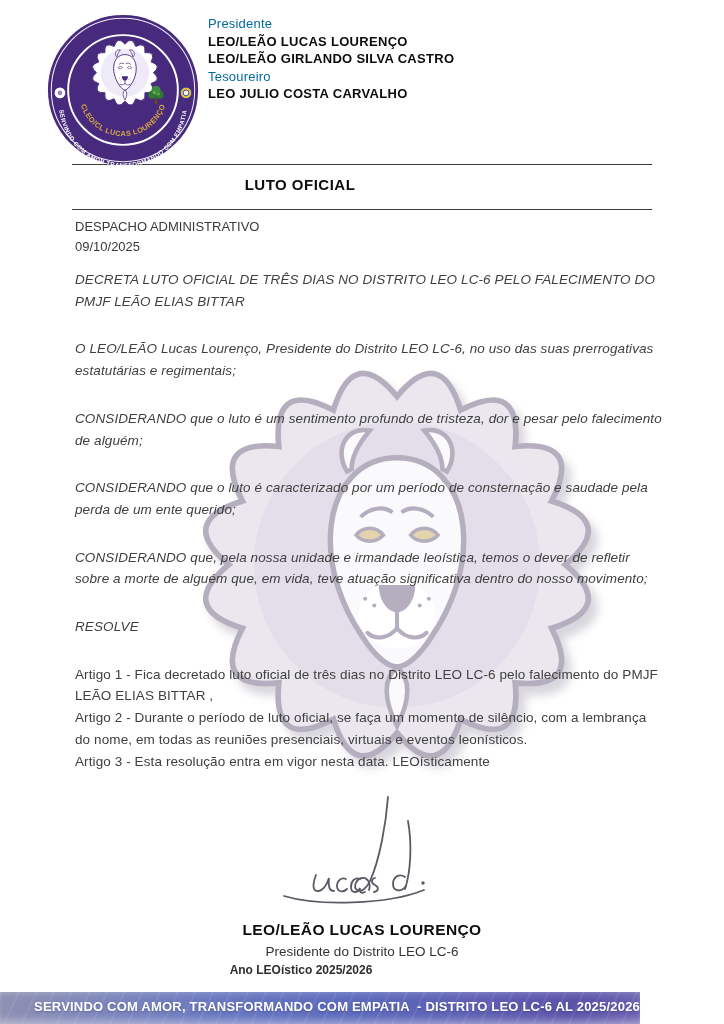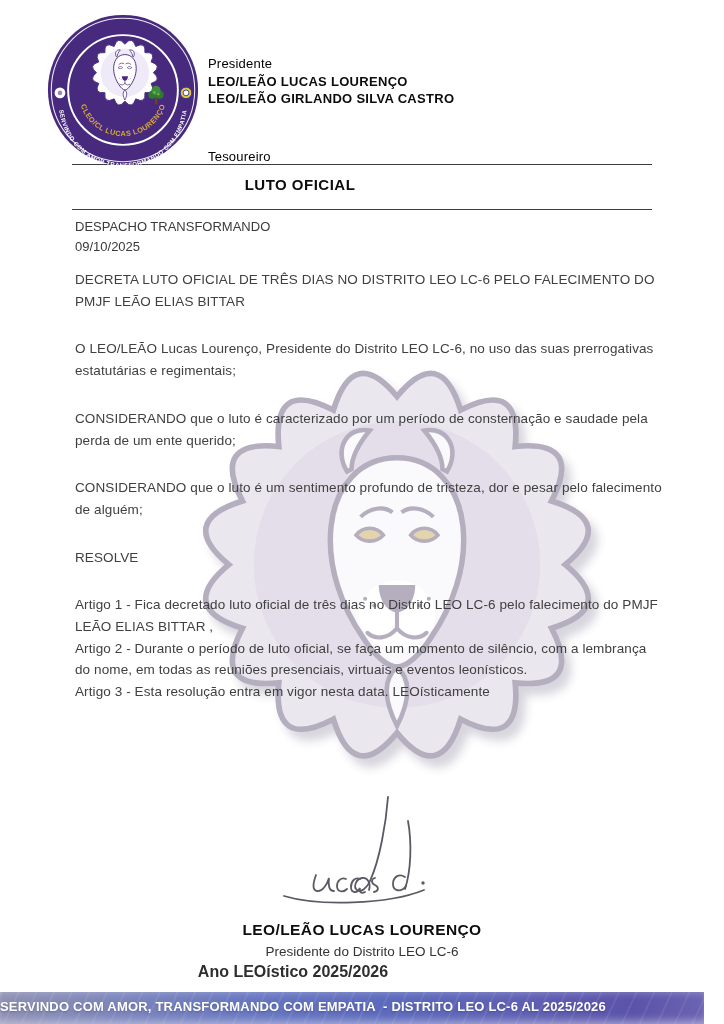--- a/index.html
+++ b/index.html
@@ -17,57 +17,57 @@
     filter: drop-shadow(7px 9px 5px rgba(45,35,75,.45));
   }
   .wm-lion { --mane:#cfc7db; --mane2:#beb3cd; --face:#f4f1f7; --muzzle:#ffffff;
              --line:#4e4168; --eye:#c19a3f; }
   .logo-lion { --mane:#ffffff; --mane2:#efeaf7; --face:#ffffff; --muzzle:#ffffff;
              --line:#472a7e; --eye:#ffffff; }
 
   
   #badge { position:absolute; left:46px; top:13px; width:154px; height:154px; z-index:2; }
   #officers { position:absolute; left:208px; top:15px; z-index:2; }
-  .officer-role { font-size:13px; color:#000000; line-height:17.6px; letter-spacing:.2px;margin-top:40px; }
+  .officer-role { font-size:13px; color:#0369a1; line-height:17.6px; letter-spacing:.2px; }
   .officer-name { font-size:13px; color:#0c0c0c; font-weight:800; line-height:17.6px; letter-spacing:.3px; }
 
   
   .rule { position:absolute; left:72px; width:580px; height:0; border-top:1.6px solid #3c3c3c; z-index:1; }
   #rule-top { top:164px; }
   #rule-bottom { top:209px; }
   #doc-title {
     position:absolute; top:176px; left:0; width:600px; text-align:center;
     font-size:15px; font-weight:800; letter-spacing:.5px; color:#0d0d0d; z-index:1;
   }
   #despacho { position:absolute; left:75px; top:217px; z-index:1; }
   #despacho div { font-size:13px; color:#3a3a3a; line-height:19.5px; }
 
   
   #body-text { position:absolute; left:75px; top:269px; width:588px; z-index:1; }
   #body-text p { font-size:13.5px; line-height:21.7px; color:#404040; letter-spacing:.1px; }
-  #body-text p.gap { margin-bottom:26px; }
+  #body-text p.gap { margin-bottom:26px;font-style:italic; }
   #body-text p.tight { margin-bottom:0; }
 
   
   #signature { position:absolute; left:272px; top:793px; width:180px; height:130px; z-index:1; }
   #sig-name { position:absolute; top:921px; left:0; width:724px; text-align:center;
     font-size:15.5px; font-weight:800; letter-spacing:.4px; color:#0d0d0d; z-index:1; }
   #sig-role { position:absolute; top:944px; left:0; width:724px; text-align:center;
     font-size:13.5px; color:#333; z-index:1; }
-  #sig-year { position:absolute; top:963px; left:0; width:586px; text-align:center;
-    font-size:16px; font-weight:600; color:#2e2e2e; z-index:1; }
+  #sig-year { position:absolute; top:963px; left:8px; width:586px; text-align:center;
+    font-size:12px; font-weight:600; color:#2e2e2e; z-index:1; }
 
   
   #footer {
-    position:absolute; left:0; top:992px; width:704px; height:32px; z-index:3;
+    position:absolute; left:0; top:992px; width:640px; height:32px; z-index:3;
     background:
       repeating-linear-gradient(115deg, rgba(255,255,255,.07) 0 2px, rgba(0,0,0,0) 2px 16px),
       linear-gradient(90deg,#8e90b3 0%,#7e87bb 15%,#6877c0 35%,#5c6abc 55%,#5f5fb3 75%,#5b53a9 90%,#6b63b2 100%);
     box-shadow: inset 0 -7px 8px -4px rgba(230,230,240,.55), inset 0 6px 8px -6px rgba(255,255,255,.35);
-    display:flex; align-items:center; justify-content:flex-start;
+    display:flex; align-items:center; justify-content:flex-end;
   }
   #footer-text {
     color:#ffffff; font-size:13px; font-weight:800; letter-spacing:.2px;
     text-shadow:0 1px 2px rgba(40,40,90,.35); white-space:pre;
     transform:translateY(-2px);
   }
 
   svg text { font-family:"Liberation Sans","DejaVu Sans",sans-serif; }
 </style>
 </head>
@@ -155,42 +155,44 @@
 
       <div>
         <div class="officer-name">LEO/LEÃO GIRLANDO SILVA CASTRO</div>
       </div>
 
       <div>
       </div>
 
       <div>
         <div class="officer-role">Tesoureiro</div>
+        <div class="officer-name">LEO JULIO COSTA CARVALHO</div>
       </div>
     </div>
 
   <div id="rule-top" class="rule"></div>
   <div id="doc-title">LUTO OFICIAL</div>
   <div id="rule-bottom" class="rule"></div>
 
   <div id="despacho">
-    <div>DESPACHO TRANSFORMANDO</div>
+    <div>DESPACHO ADMINISTRATIVO</div>
     <div>09/10/2025</div>
   </div>
 
   <div id="body-text">
 
       <p class="gap">DECRETA LUTO OFICIAL DE TRÊS DIAS NO DISTRITO LEO LC-6 PELO FALECIMENTO DO PMJF LEÃO ELIAS BITTAR</p>
 
       <p class="gap">O LEO/LEÃO Lucas Lourenço, Presidente do Distrito LEO LC-6, no uso das suas prerrogativas estatutárias e regimentais;</p>
 
+      <p class="gap">CONSIDERANDO que o luto é um sentimento profundo de tristeza, dor e pesar pelo falecimento de alguém;</p>
+
       <p class="gap">CONSIDERANDO que o luto é caracterizado por um período de consternação e saudade pela perda de um ente querido;</p>
 
-      <p class="gap">CONSIDERANDO que o luto é um sentimento profundo de tristeza, dor e pesar pelo falecimento de alguém;</p>
-
+      <p class="gap">CONSIDERANDO que, pela nossa unidade e irmandade leoística, temos o dever de refletir sobre a morte de alguém que, em vida, teve atuação significativa dentro do nosso movimento;</p>
 
       <p class="gap">RESOLVE</p>
 
       <p class="tight">Artigo 1 - Fica decretado luto oficial de três dias no Distrito LEO LC-6 pelo falecimento do PMJF LEÃO ELIAS BITTAR ,</p>
 
       <p class="tight">Artigo 2 - Durante o período de luto oficial, se faça um momento de silêncio, com a lembrança do nome, em todas as reuniões presenciais, virtuais e eventos leonísticos.</p>
 
       <p class="tight">Artigo 3 - Esta resolução entra em vigor nesta data. LEOísticamente</p>
     </div>
 

